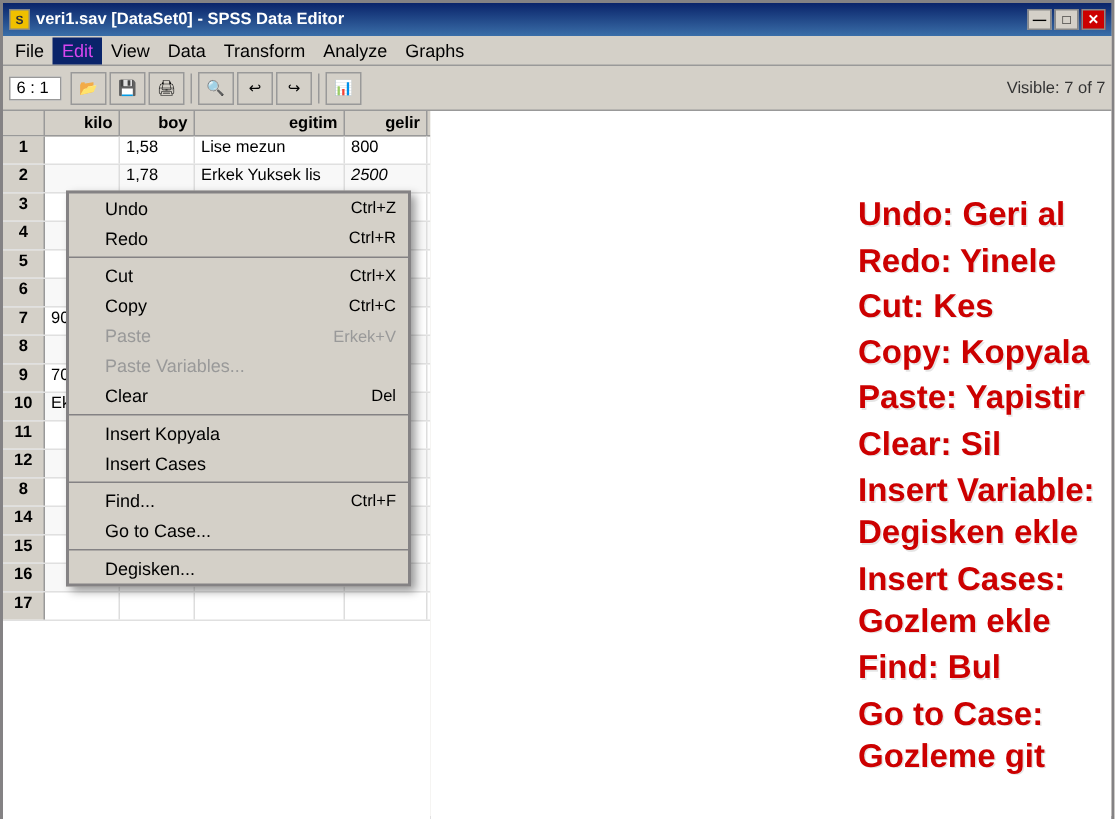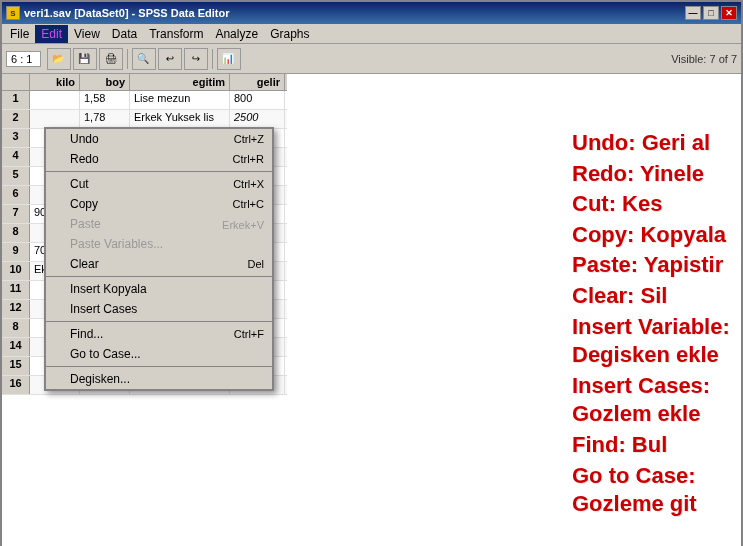--- a/index.html
+++ b/index.html
@@ -419,20 +419,27 @@
           </div>
           <div class="grid-row">
             <div class="grid-cell row-num-cell">15</div>
             <div class="grid-cell" style="width: 50px;"></div>
             <div class="grid-cell" style="width: 50px;"></div>
             <div class="grid-cell" style="width: 100px;"></div>
             <div class="grid-cell" style="width: 55px;"></div>
           </div>
           <div class="grid-row">
             <div class="grid-cell row-num-cell">16</div>
+            <div class="grid-cell" style="width: 50px;"></div>
+            <div class="grid-cell" style="width: 50px;"></div>
+            <div class="grid-cell" style="width: 100px;"></div>
+            <div class="grid-cell" style="width: 55px;"></div>
+          </div>
+          <div class="grid-row">
+            <div class="grid-cell row-num-cell">17</div>
             <div class="grid-cell" style="width: 50px;"></div>
             <div class="grid-cell" style="width: 50px;"></div>
             <div class="grid-cell" style="width: 100px;"></div>
             <div class="grid-cell" style="width: 55px;"></div>
           </div>
         </div>
     </div>
 
     <div class="right-area">
       <div class="annotations" id="annotations-container">

